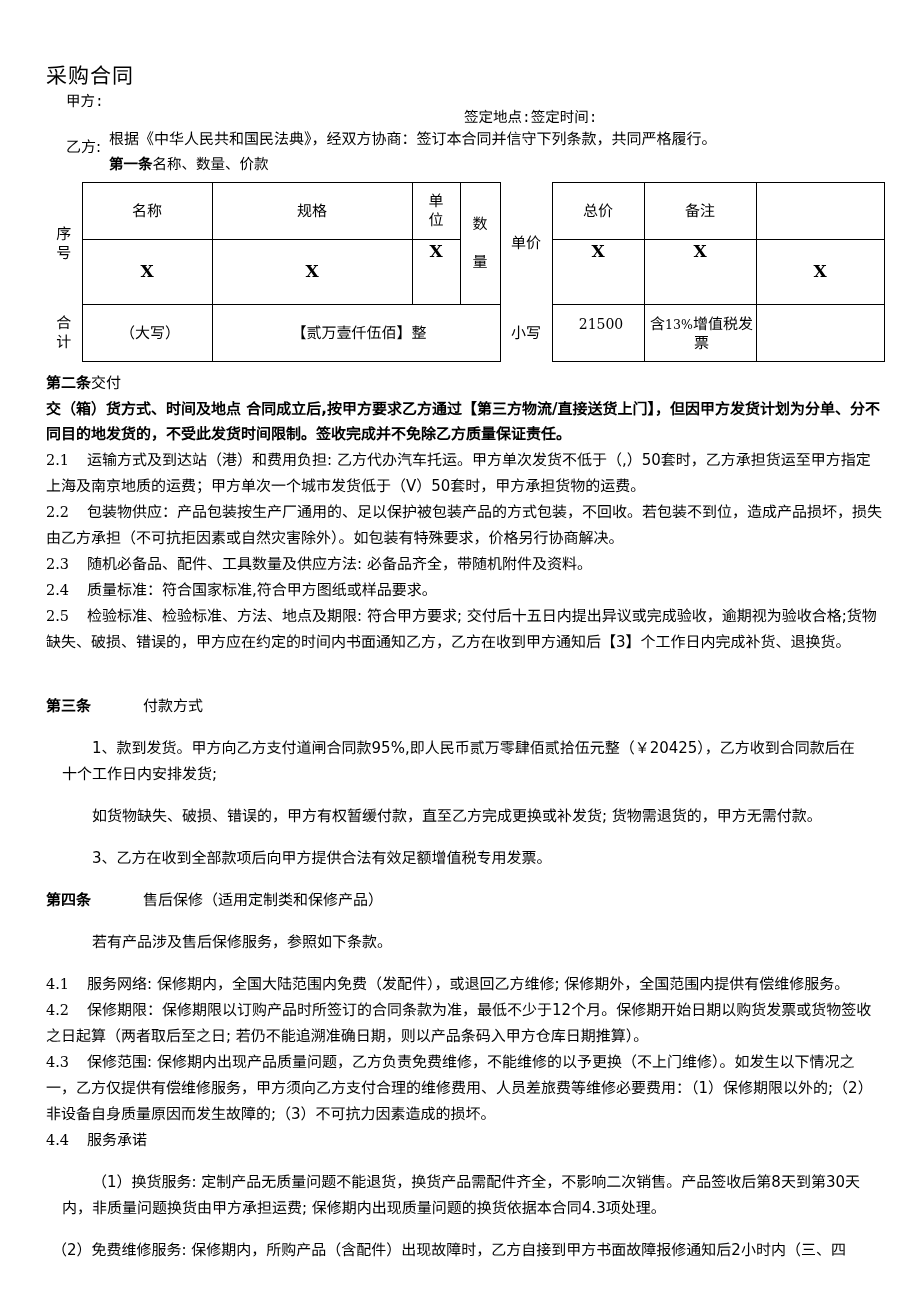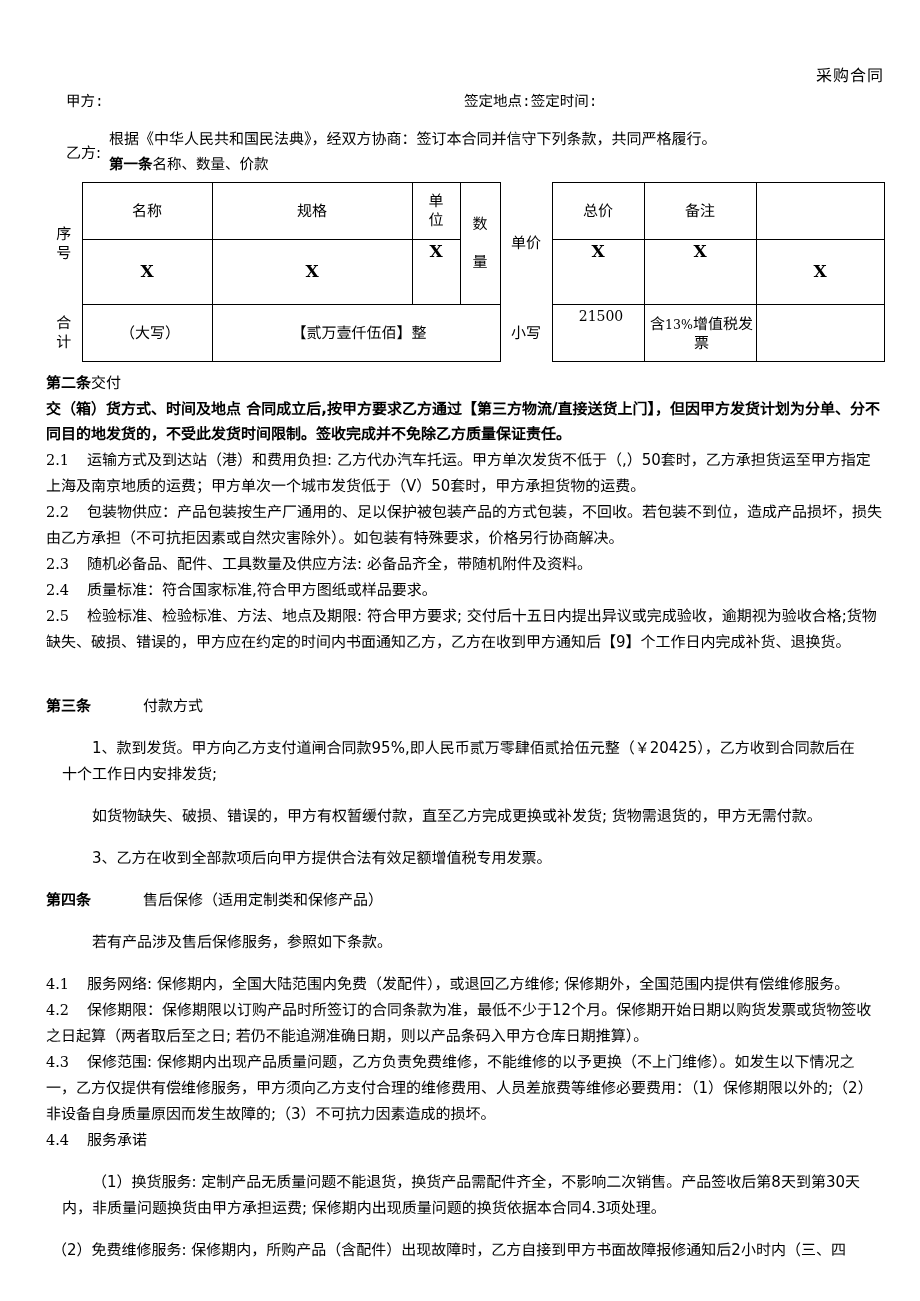--- a/index.html
+++ b/index.html
@@ -24,48 +24,48 @@
   }
   .content {
     position: absolute;
     left: 46px;
     top: 0;
     width: 838px;
   }
 
   
   .doc-title {
-    text-align: right;
-    font-size: 16px;
+    text-align: left;
+    font-size: 21px;
     line-height: 28px;
     font-weight: 400;
     margin: 0;
     padding-top: 62px;
     letter-spacing: 1px;
   }
 
   
   .party-row {
     position: relative;
     height: 24px;
     font-size: 14.5px;
     line-height: 24px;
     font-family: Liberation Mono, monospace;
   }
   .party-row .lbl { position: absolute; left: 20px; top: 0; white-space: nowrap; }
-  .party-row .right-lbl { position: absolute; left: 418px; top: 0; white-space: nowrap; }
+  .party-row .right-lbl { position: absolute; left: 418px; top: 16px; white-space: nowrap; }
 
   .clause-line {
     position: relative;
     font-size: 15px;
     line-height: 26px;
     height: 26px;
     white-space: nowrap;
   }
-  .clause-line .lbl { position: absolute; left: 20px; top: 14px; text-align: right; }
+  .clause-line .lbl { position: absolute; left: 20px; top: 8px; text-align: right; }
   .clause-line .body { position: absolute; left: 63px; top: 0; }
 
   .sub-title-line {
     position: relative;
     font-size: 14.5px;
     line-height: 24px;
     height: 24px;
     white-space: nowrap;
   }
   .sub-title-line .body { position: absolute; left: 63px; top: 0; }
@@ -244,21 +244,21 @@
           <td>
             <span class="xmark">X</span>
           </td>
         </tr>
 
         <tr>
           <td class="col-idx"><span class="vstack">合<br>计</span></td>
           <td class="cell-pad-l" style="height:56px">（大写）</td>
           <td class="cell-pad-l" colspan="3">【贰万壹仟伍佰】整</td>
           <td class="col-unitprice">小写</td>
-          <td class="cell-pad-l" style="vertical-align:top;padding-top:2px">
+          <td class="cell-pad-l" style="vertical-align:top;padding-top:10px">
             <span class="small-num">21500</span>
           </td>
           <td class="note-cell" style="vertical-align:top;padding-top:10px">
             含<span class="pct">13%</span>增值税发票
           </td>
           <td></td>
         </tr>
       </tbody>
         </table>
     </div>
@@ -268,21 +268,21 @@
     <div class="bold-para">交（箱）货方式、时间及地点 合同成立后,按甲方要求乙方通过【第三方物流/直接送货上门】，但因甲方发货计划为分单、分不同目的地发货的，不受此发货时间限制。签收完成并不免除乙方质量保证责任。</div>
 
     <div class="num-para"><span class="num">2.1</span><span class="gap"></span><span>运输方式及到达站（港）和费用负担: 乙方代办汽车托运。甲方单次发货不低于（,）50套时，乙方承担货运至甲方指定上海及南京地质的运费；甲方单次一个城市发货低于（V）50套时，甲方承担货物的运费。</span></div>
 
     <div class="num-para"><span class="num">2.2</span><span class="gap"></span><span>包装物供应：产品包装按生产厂通用的、足以保护被包装产品的方式包装，不回收。若包装不到位，造成产品损坏，损失由乙方承担（不可抗拒因素或自然灾害除外）。如包装有特殊要求，价格另行协商解决。</span></div>
 
     <div class="num-para"><span class="num">2.3</span><span class="gap"></span><span>随机必备品、配件、工具数量及供应方法: 必备品齐全，带随机附件及资料。</span></div>
 
     <div class="num-para"><span class="num">2.4</span><span class="gap"></span><span>质量标准：符合国家标准,符合甲方图纸或样品要求。</span></div>
 
-    <div class="num-para"><span class="num">2.5</span><span class="gap"></span><span>检验标准、检验标准、方法、地点及期限: 符合甲方要求; 交付后十五日内提出异议或完成验收，逾期视为验收合格;货物缺失、破损、错误的，甲方应在约定的时间内书面通知乙方，乙方在收到甲方通知后【9】个工作日内完成补货、退换货。</span></div>
+    <div class="num-para"><span class="num">2.5</span><span class="gap"></span><span>检验标准、检验标准、方法、地点及期限: 符合甲方要求; 交付后十五日内提出异议或完成验收，逾期视为验收合格;货物缺失、破损、错误的，甲方应在约定的时间内书面通知乙方，乙方在收到甲方通知后【3】个工作日内完成补货、退换货。</span></div>
 
     <div class="blank-gap"></div>
 
     <div class="sec-head"><span>第三条</span><span class="tab"></span><span class="normal">付款方式</span></div>
 
     <div class="indent-para">1、款到发货。甲方向乙方支付道闸合同款95%,即人民币贰万零肆佰贰拾伍元整（￥20425），乙方收到合同款后在十个工作日内安排发货;</div>
     <div class="indent-para">如货物缺失、破损、错误的，甲方有权暂缓付款，直至乙方完成更换或补发货; 货物需退货的，甲方无需付款。</div>
     <div class="indent-para">3、乙方在收到全部款项后向甲方提供合法有效足额增值税专用发票。</div>
 
     <div class="sec-head" style="margin-top:0"><span>第四条</span><span class="tab"></span><span class="normal">售后保修（适用定制类和保修产品）</span></div>

